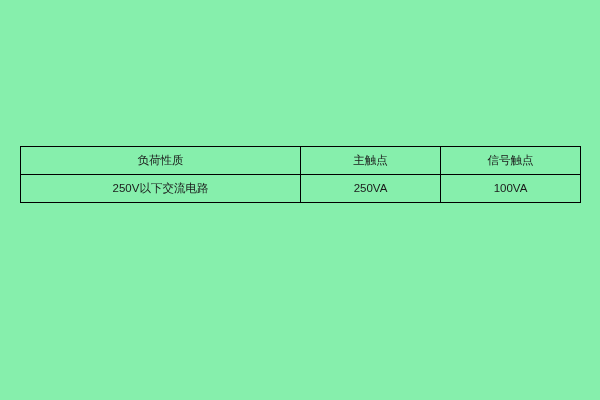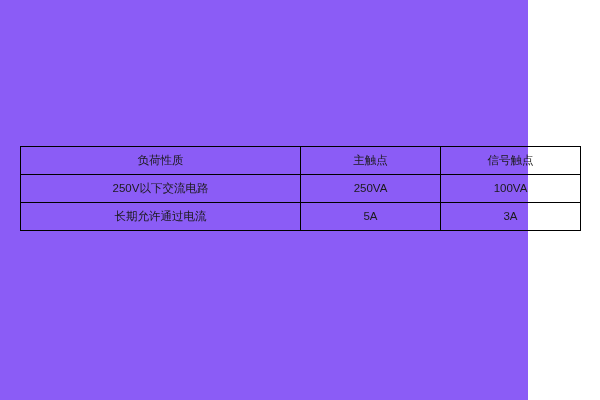--- a/index.html
+++ b/index.html
@@ -8,23 +8,23 @@
   }
   body {
     width: 600px;
     height: 400px;
     background: #ffffff;
     font-family: "Liberation Sans", sans-serif;
     overflow: hidden;
   }
   .page {
     position: relative;
-    width: 528px;
+    width: 600px;
     height: 400px;
-    background: #8b5cf6;
+    background: #86efac;
   }
   .table-wrap {
     position: absolute;
     left: 20px;
     top: 146px;
     width: 560px;
   }
   table.spec-table {
     border-collapse: collapse;
     width: 560px;
@@ -65,21 +65,16 @@
           <th>主触点</th>
           <th>信号触点</th>
         </tr>
       </thead>
       <tbody>
         <tr>
           <td>250V以下交流电路</td>
           <td>250VA</td>
           <td>100VA</td>
         </tr>
-        <tr>
-          <td>长期允许通过电流</td>
-          <td>5A</td>
-          <td>3A</td>
-        </tr>
       </tbody>
     </table>
   </div>
 </div>
 
 </body></html>

